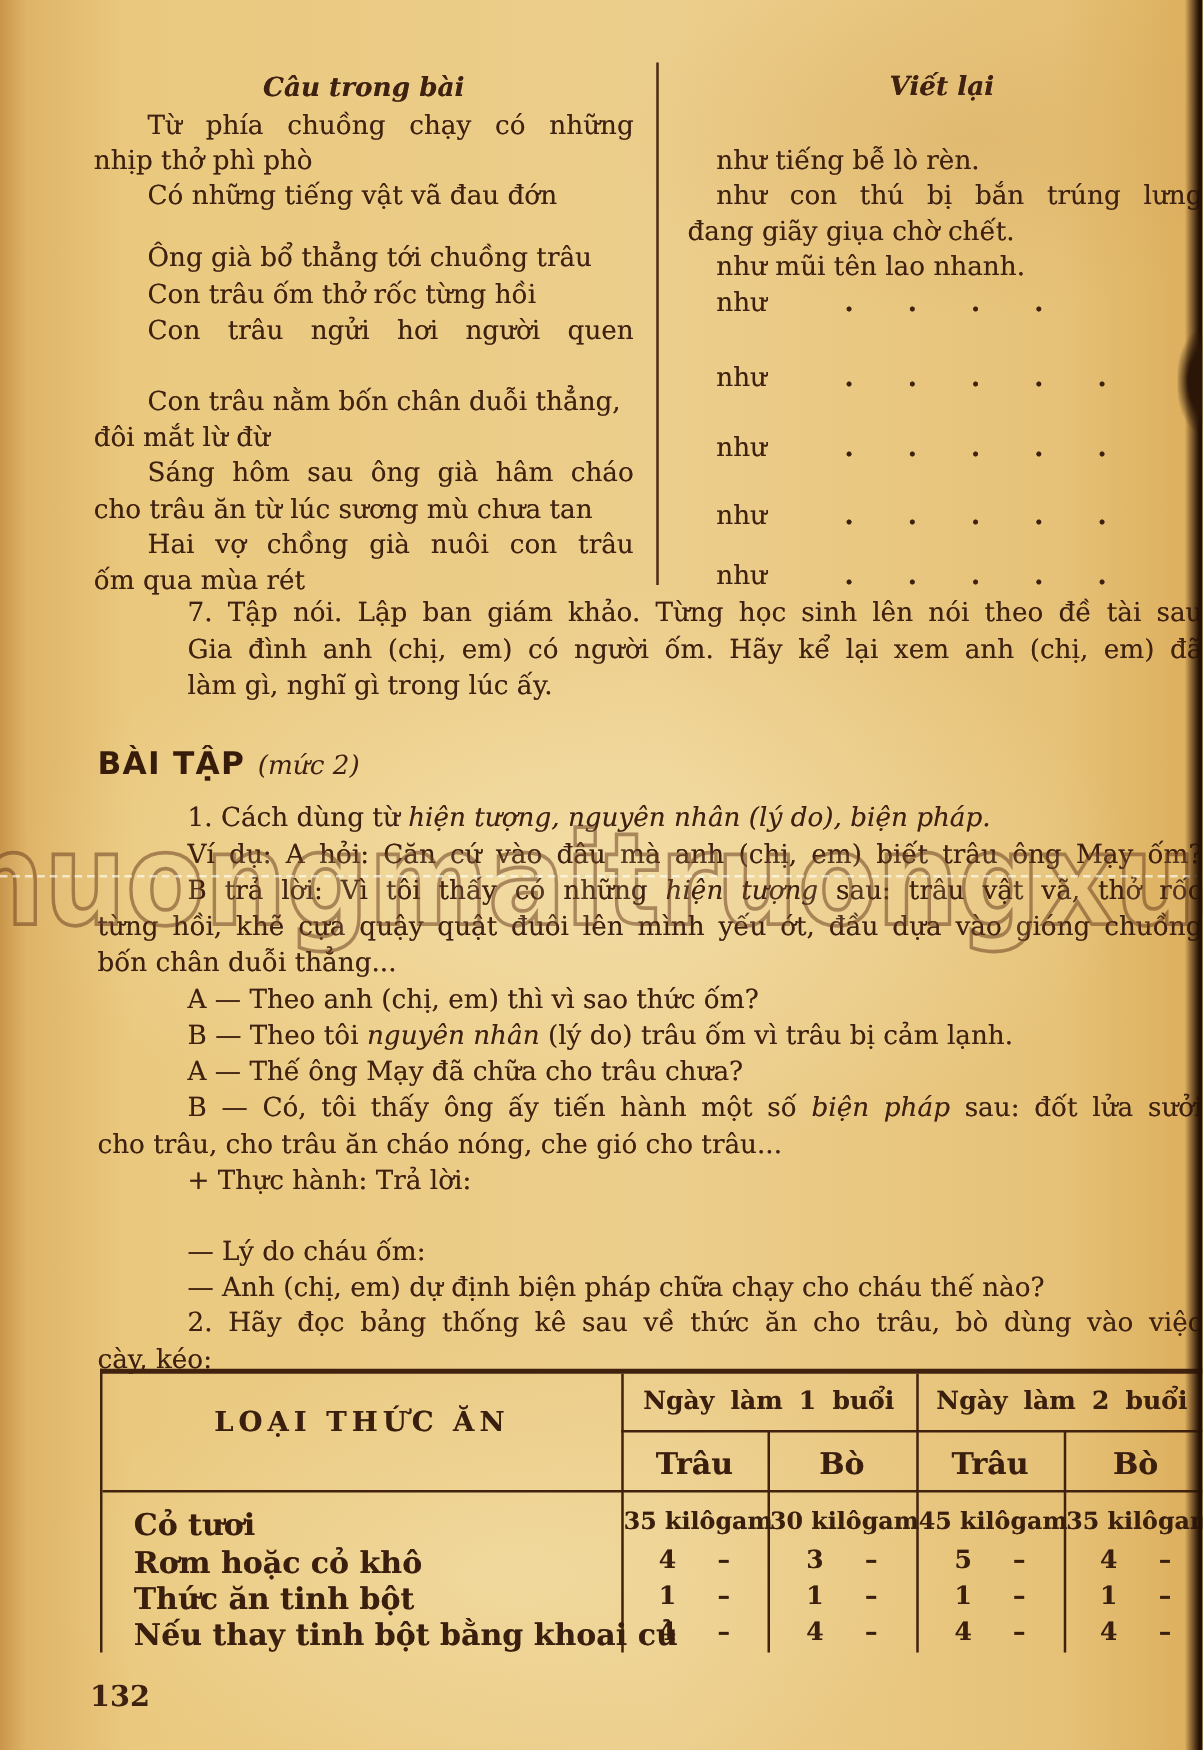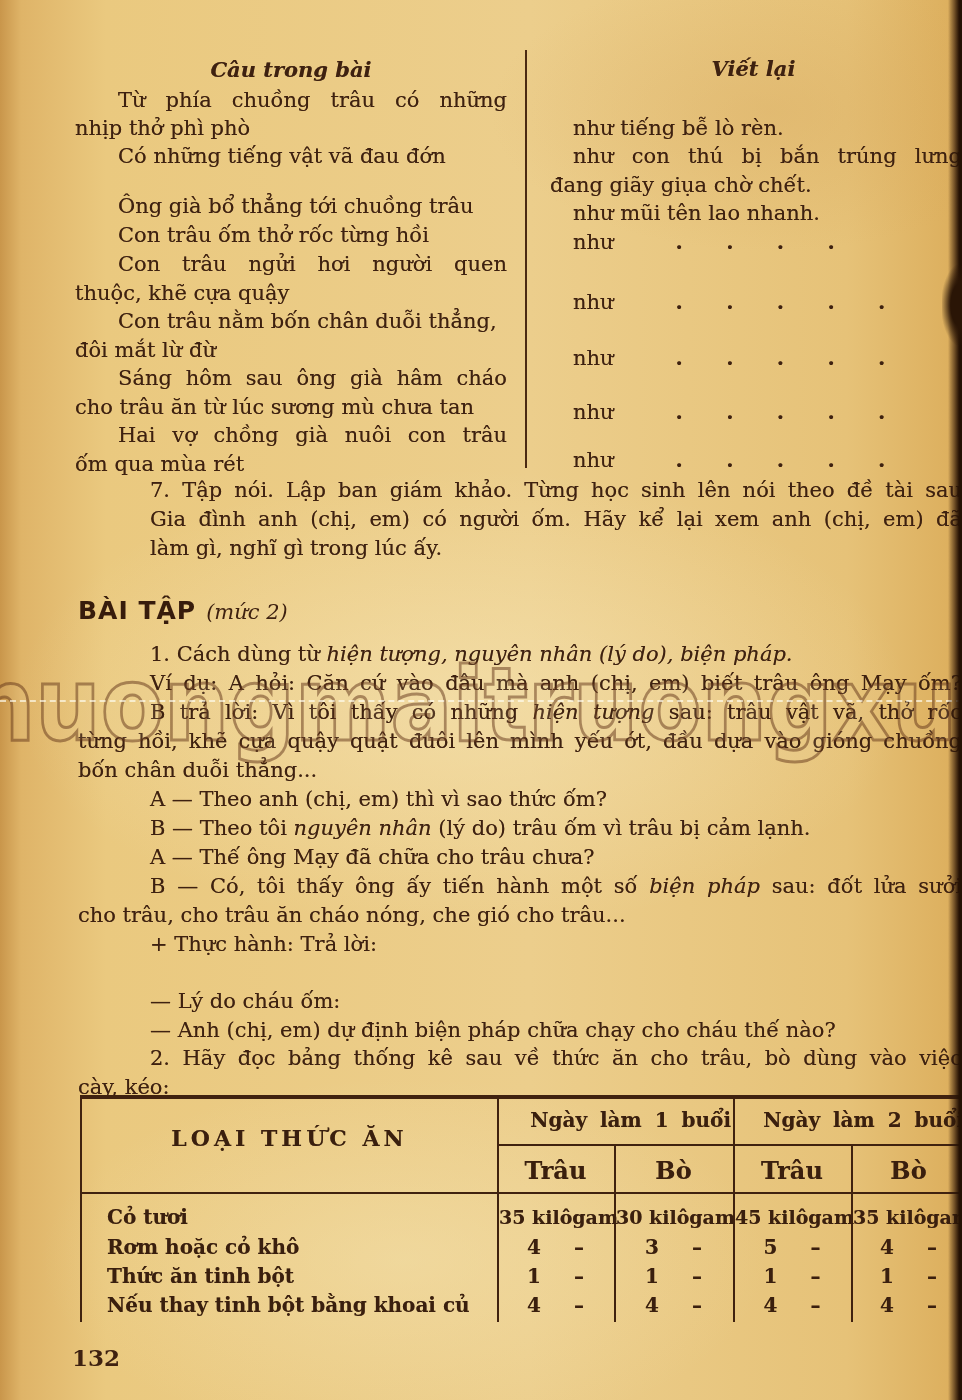--- a/index.html
+++ b/index.html
@@ -35,23 +35,23 @@
       font-size:25px; letter-spacing:1px; color:#371c0c;}
   .heading .hn{font-style:italic; font-size:21px; margin-left:10px;}
   
   .tbl{position:absolute; left:80px; top:1095px; width:882px; height:223px;
        border-top:4px solid #40220f; border-left:2px solid #40220f;}
   .tbl-vline{position:absolute; width:2px; background:#40220f;}
   .tbl-hline{position:absolute; height:2px; background:#40220f;}
   .tbl-cell{position:absolute; white-space:nowrap; font-weight:bold; color:#3a1f0e;
        text-shadow:0 0 .5px rgba(58,31,14,.5);}
   .head-main{font-size:22px; letter-spacing:4px; text-align:center;}
-  .ghead{font-size:20px; text-align:right; word-spacing:6px;}
+  .ghead{font-size:20px; text-align:center; word-spacing:6px;}
   .shead{font-size:24px; text-align:center;}
-  .rlabel{font-size:20px;}
+  .rlabel{font-size:24px;}
   .val{font-size:19px; text-align:center;}
   .ditto{font-size:20px; word-spacing:26px;}
   
   .pagenum{position:absolute; left:72px; top:1344px; font-size:23px; font-weight:bold;}
   .watermark{position:absolute; top:645px; left:-30px; z-index:5; pointer-events:none;
       font-family:"DejaVu Sans","Liberation Sans",sans-serif; font-weight:bold;
       font-size:102px; white-space:nowrap; transform:scaleX(.9); transform-origin:left center;
       color:rgba(238,216,168,.12); -webkit-text-stroke:3px rgba(98,51,24,.5);}
   .dashline{position:absolute; top:700px; left:0; width:100%; z-index:6; pointer-events:none;
       border-top:2px dashed rgba(255,255,245,.65);}
@@ -60,27 +60,26 @@
   .edge-notch{position:absolute; top:265px; right:0; width:20px; height:80px; z-index:7; pointer-events:none;
       background:radial-gradient(ellipse at 100% 50%, #2a1506 40%, rgba(42,21,8,0) 75%);}
 </style>
 </head>
 <body>
 
 <div class="page">
 
   <div class="cmp-left">
     <div class="ln cmp-head" style="top:6px">Câu trong bài</div>
-    <div class="ln cind cjust" style="top:36px">Từ phía chuồng trâu có những</div>
+    <div class="ln cind cjust" style="top:36px">Từ phía chuồng chạy có những</div>
     <div class="ln" style="top:64px">nhịp thở phì phò</div>
     <div class="ln cind" style="top:92px">Có những tiếng vật vã đau đớn</div>
     <div class="ln cind" style="top:171px">Con trâu ốm thở rốc từng hồi</div>
     <div class="ln cind" style="top:142px">Ông già bổ thẳng tới chuồng trâu</div>
     <div class="ln cind cjust" style="top:200px">Con trâu ngửi hơi người quen</div>
-    <div class="ln" style="top:229px">thuộc, khẽ cựa quậy</div>
     <div class="ln cind" style="top:257px">Con trâu nằm bốn chân duỗi thẳng,</div>
     <div class="ln" style="top:286px">đôi mắt lừ đừ</div>
     <div class="ln cind cjust" style="top:314px">Sáng hôm sau ông già hâm cháo</div>
     <div class="ln" style="top:343px">cho trâu ăn từ lúc sương mù chưa tan</div>
     <div class="ln cind cjust" style="top:371px">Hai vợ chồng già nuôi con trâu</div>
     <div class="ln" style="top:400px">ốm qua mùa rét</div>
   </div>
 
   <div class="vdivider"></div>
 

